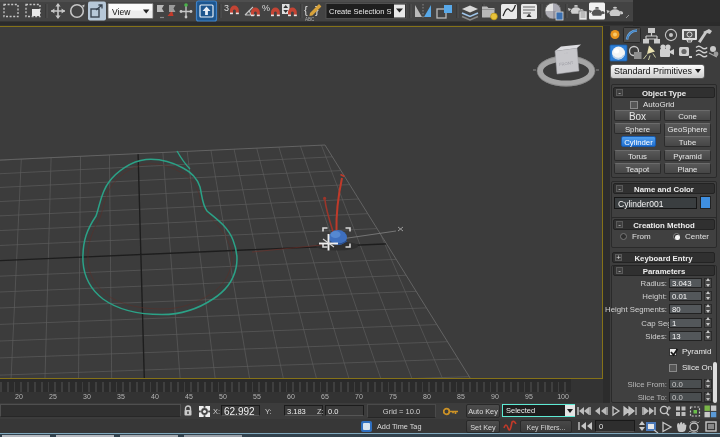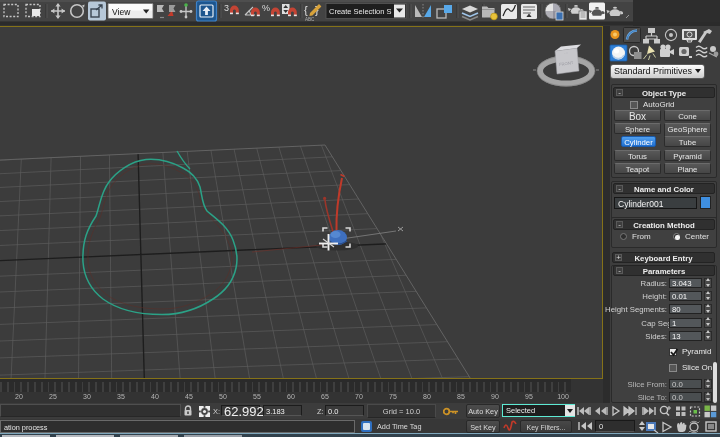--- a/index.html
+++ b/index.html
@@ -324,23 +324,23 @@
 <svg style="position:absolute;left:199px;top:2.5px;" width="11" height="11" viewBox="0 0 11 11">
         <rect width="11" height="11" fill="#ededed"></rect>
         <circle cx="5.5" cy="5.5" r="3.4" fill="#444"></circle>
         <circle cx="5.5" cy="5.5" r="1.6" fill="#ededed"></circle>
         <rect x="4.6" y="0" width="1.8" height="1.8" fill="#444"></rect>
         <rect x="4.6" y="9.2" width="1.8" height="1.8" fill="#444"></rect>
         <rect x="0" y="4.6" width="1.8" height="1.8" fill="#444"></rect>
         <rect x="9.2" y="4.6" width="1.8" height="1.8" fill="#444"></rect>
       </svg>
 <span style="position:absolute;left:213px;top:4px;font-size:7.5px;color:#cfcfcf;">X:</span>
-      <div style="position:absolute;left:221px;top:1.5px;width:39px;height:11px;background:#3a3a3a;border:1px solid #1c1c1c;border-bottom-color:#555;color:#f0f0f0;font-size:13px;line-height:11px;padding-left:2px;">62.992</div>
+      <div style="position:absolute;left:221px;top:1.5px;width:39px;height:11px;background:#3a3a3a;border:1px solid #1c1c1c;border-bottom-color:#555;color:#f0f0f0;font-size:10px;line-height:11px;padding-left:2px;">62.992</div>
 <span style="position:absolute;left:265px;top:4px;font-size:7.5px;color:#cfcfcf;">Y:</span>
-      <div style="position:absolute;left:263px;top:1.5px;width:39px;height:11px;background:#3a3a3a;border:1px solid #1c1c1c;border-bottom-color:#555;color:#f0f0f0;font-size:7.5px;line-height:11px;padding-left:2px;">3.183</div>
+      <div style="position:absolute;left:284px;top:1.5px;width:39px;height:11px;background:#3a3a3a;border:1px solid #1c1c1c;border-bottom-color:#555;color:#f0f0f0;font-size:7.5px;line-height:11px;padding-left:2px;">3.183</div>
 <span style="position:absolute;left:317px;top:4px;font-size:7.5px;color:#cfcfcf;">Z:</span>
       <div style="position:absolute;left:325px;top:1.5px;width:39px;height:11px;background:#3a3a3a;border:1px solid #1c1c1c;border-bottom-color:#555;color:#f0f0f0;font-size:7.5px;line-height:11px;padding-left:2px;">0.0</div>
 <div style="position:absolute;left:367px;top:1px;width:69px;height:14px;background:#333;border:1px solid #4a4a4a;border-bottom-color:#262626;color:#cfcfcf;font-size:7.5px;line-height:13px;text-align:center;">Grid = 10.0</div>
 <svg style="position:absolute;left:443px;top:4px;" width="16" height="9" viewBox="0 0 16 9">
         <circle cx="3.5" cy="4.5" r="2.8" fill="none" stroke="#cc9226" stroke-width="1.8"></circle>
         <path d="M6,4.5 h9 m-2.5,0 v2.6 m-2.5,-2.6 v1.8" stroke="#cc9226" stroke-width="1.7"></path>
       </svg>
 <div style="position:absolute;left:466px;top:0.5px;width:34px;height:14px;background:linear-gradient(#4c4c4c,#3c3c3c);border:1px solid #292929;border-radius:2px;color:#dcdcdc;font-size:7.3px;line-height:14px;text-align:center;">Auto Key</div>
 <div style="position:absolute;left:502px;top:1px;width:73px;height:13px;background:#1e1e1e;border:1px solid #5eead4;color:#eee;font-size:7.5px;line-height:12px;padding-left:3px;">Selected</div>
 <div style="position:absolute;left:565px;top:2px;width:10px;height:11px;background:#e4e4e4;"></div>
@@ -367,21 +367,20 @@
 </g>
       </svg>
 <svg style="position:absolute;left:704px;top:2px;" width="13" height="13" viewBox="0 0 13 13">
         <rect x="0.5" y="0.5" width="5.4" height="5.4" fill="#7ab648"></rect>
         <rect x="6.9" y="0.5" width="5.4" height="5.4" fill="#c9c9c9"></rect>
         <rect x="0.5" y="6.9" width="5.4" height="5.4" fill="#c9c9c9"></rect>
         <rect x="6.9" y="6.9" width="5.4" height="5.4" fill="#5a9ad8"></rect>
       </svg>
 </div>
 <div style="position:absolute;left:0;top:419px;width:720px;height:15px;background:#373737;">
-<div style="position:absolute;left:0;top:0.5px;width:355px;height:13px;background:#2e2e2e;border:1px solid #6a6a6a;color:#e6e6e6;font-size:7.3px;line-height:13px;padding-left:3px;">ation process</div>
 <div style="position:absolute;left:361px;top:1.5px;width:11px;height:11px;background:#2f6fc0;border-radius:2px;"></div>
 <div style="position:absolute;left:363px;top:3.5px;width:7px;height:7px;background:#d8e4f0;border-radius:1px;"></div>
 <span style="position:absolute;left:377px;top:2.5px;font-size:7.3px;color:#dcdcdc;">Add Time Tag</span>
 <div style="position:absolute;left:466px;top:0.5px;width:34px;height:13px;background:linear-gradient(#4c4c4c,#3c3c3c);border:1px solid #292929;border-radius:2px;color:#dcdcdc;font-size:7.3px;line-height:13px;text-align:center;">Set Key</div>
 <svg style="position:absolute;left:503px;top:1px;" width="14" height="12" viewBox="0 0 14 12">
         <path d="M1,8 q2,-6 4,0 t4,-6 q2,-2 4,2" stroke="#c23a2a" stroke-width="1.6" fill="none"></path>
       </svg>
 <div style="position:absolute;left:520px;top:0.5px;width:52px;height:13px;background:linear-gradient(#484848,#3a3a3a);border:1px solid #292929;border-radius:2px;color:#d6d6d6;font-size:7px;line-height:13px;text-align:center;">Key Filters...</div>
 <svg style="position:absolute;left:578px;top:2px;" width="15" height="10" viewBox="0 0 15 10">
         <g fill="#c6c6c6">

